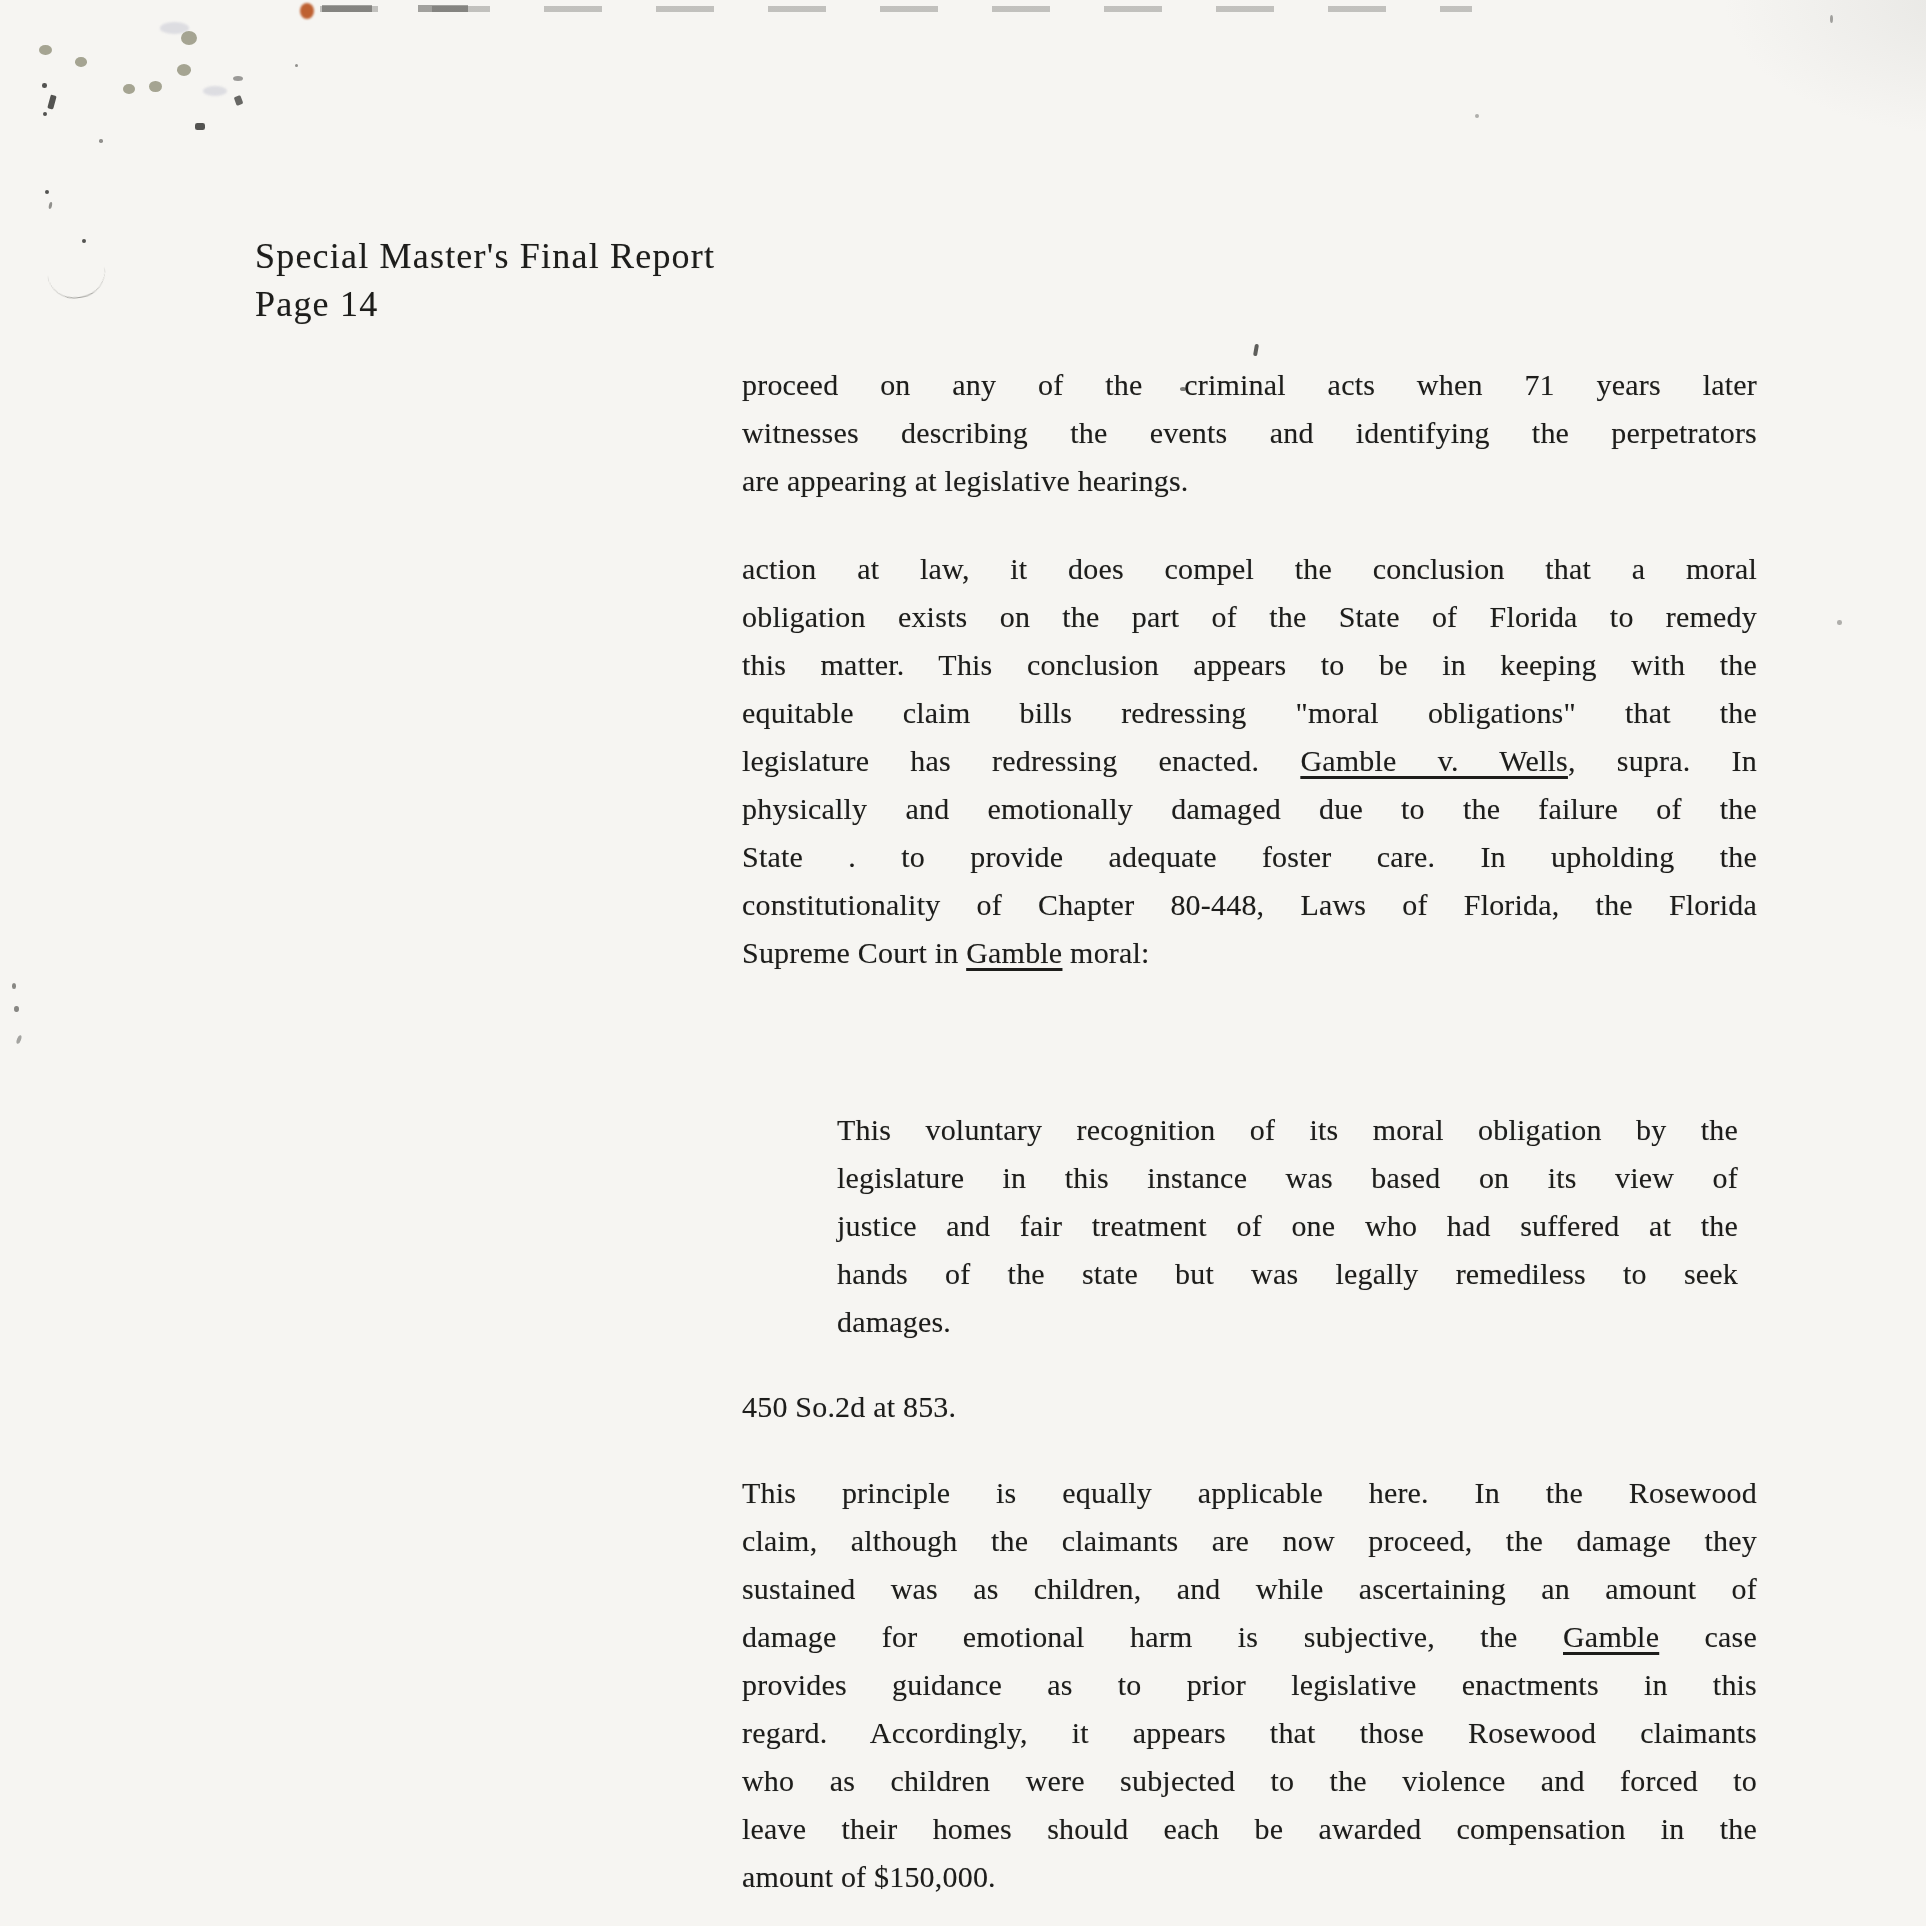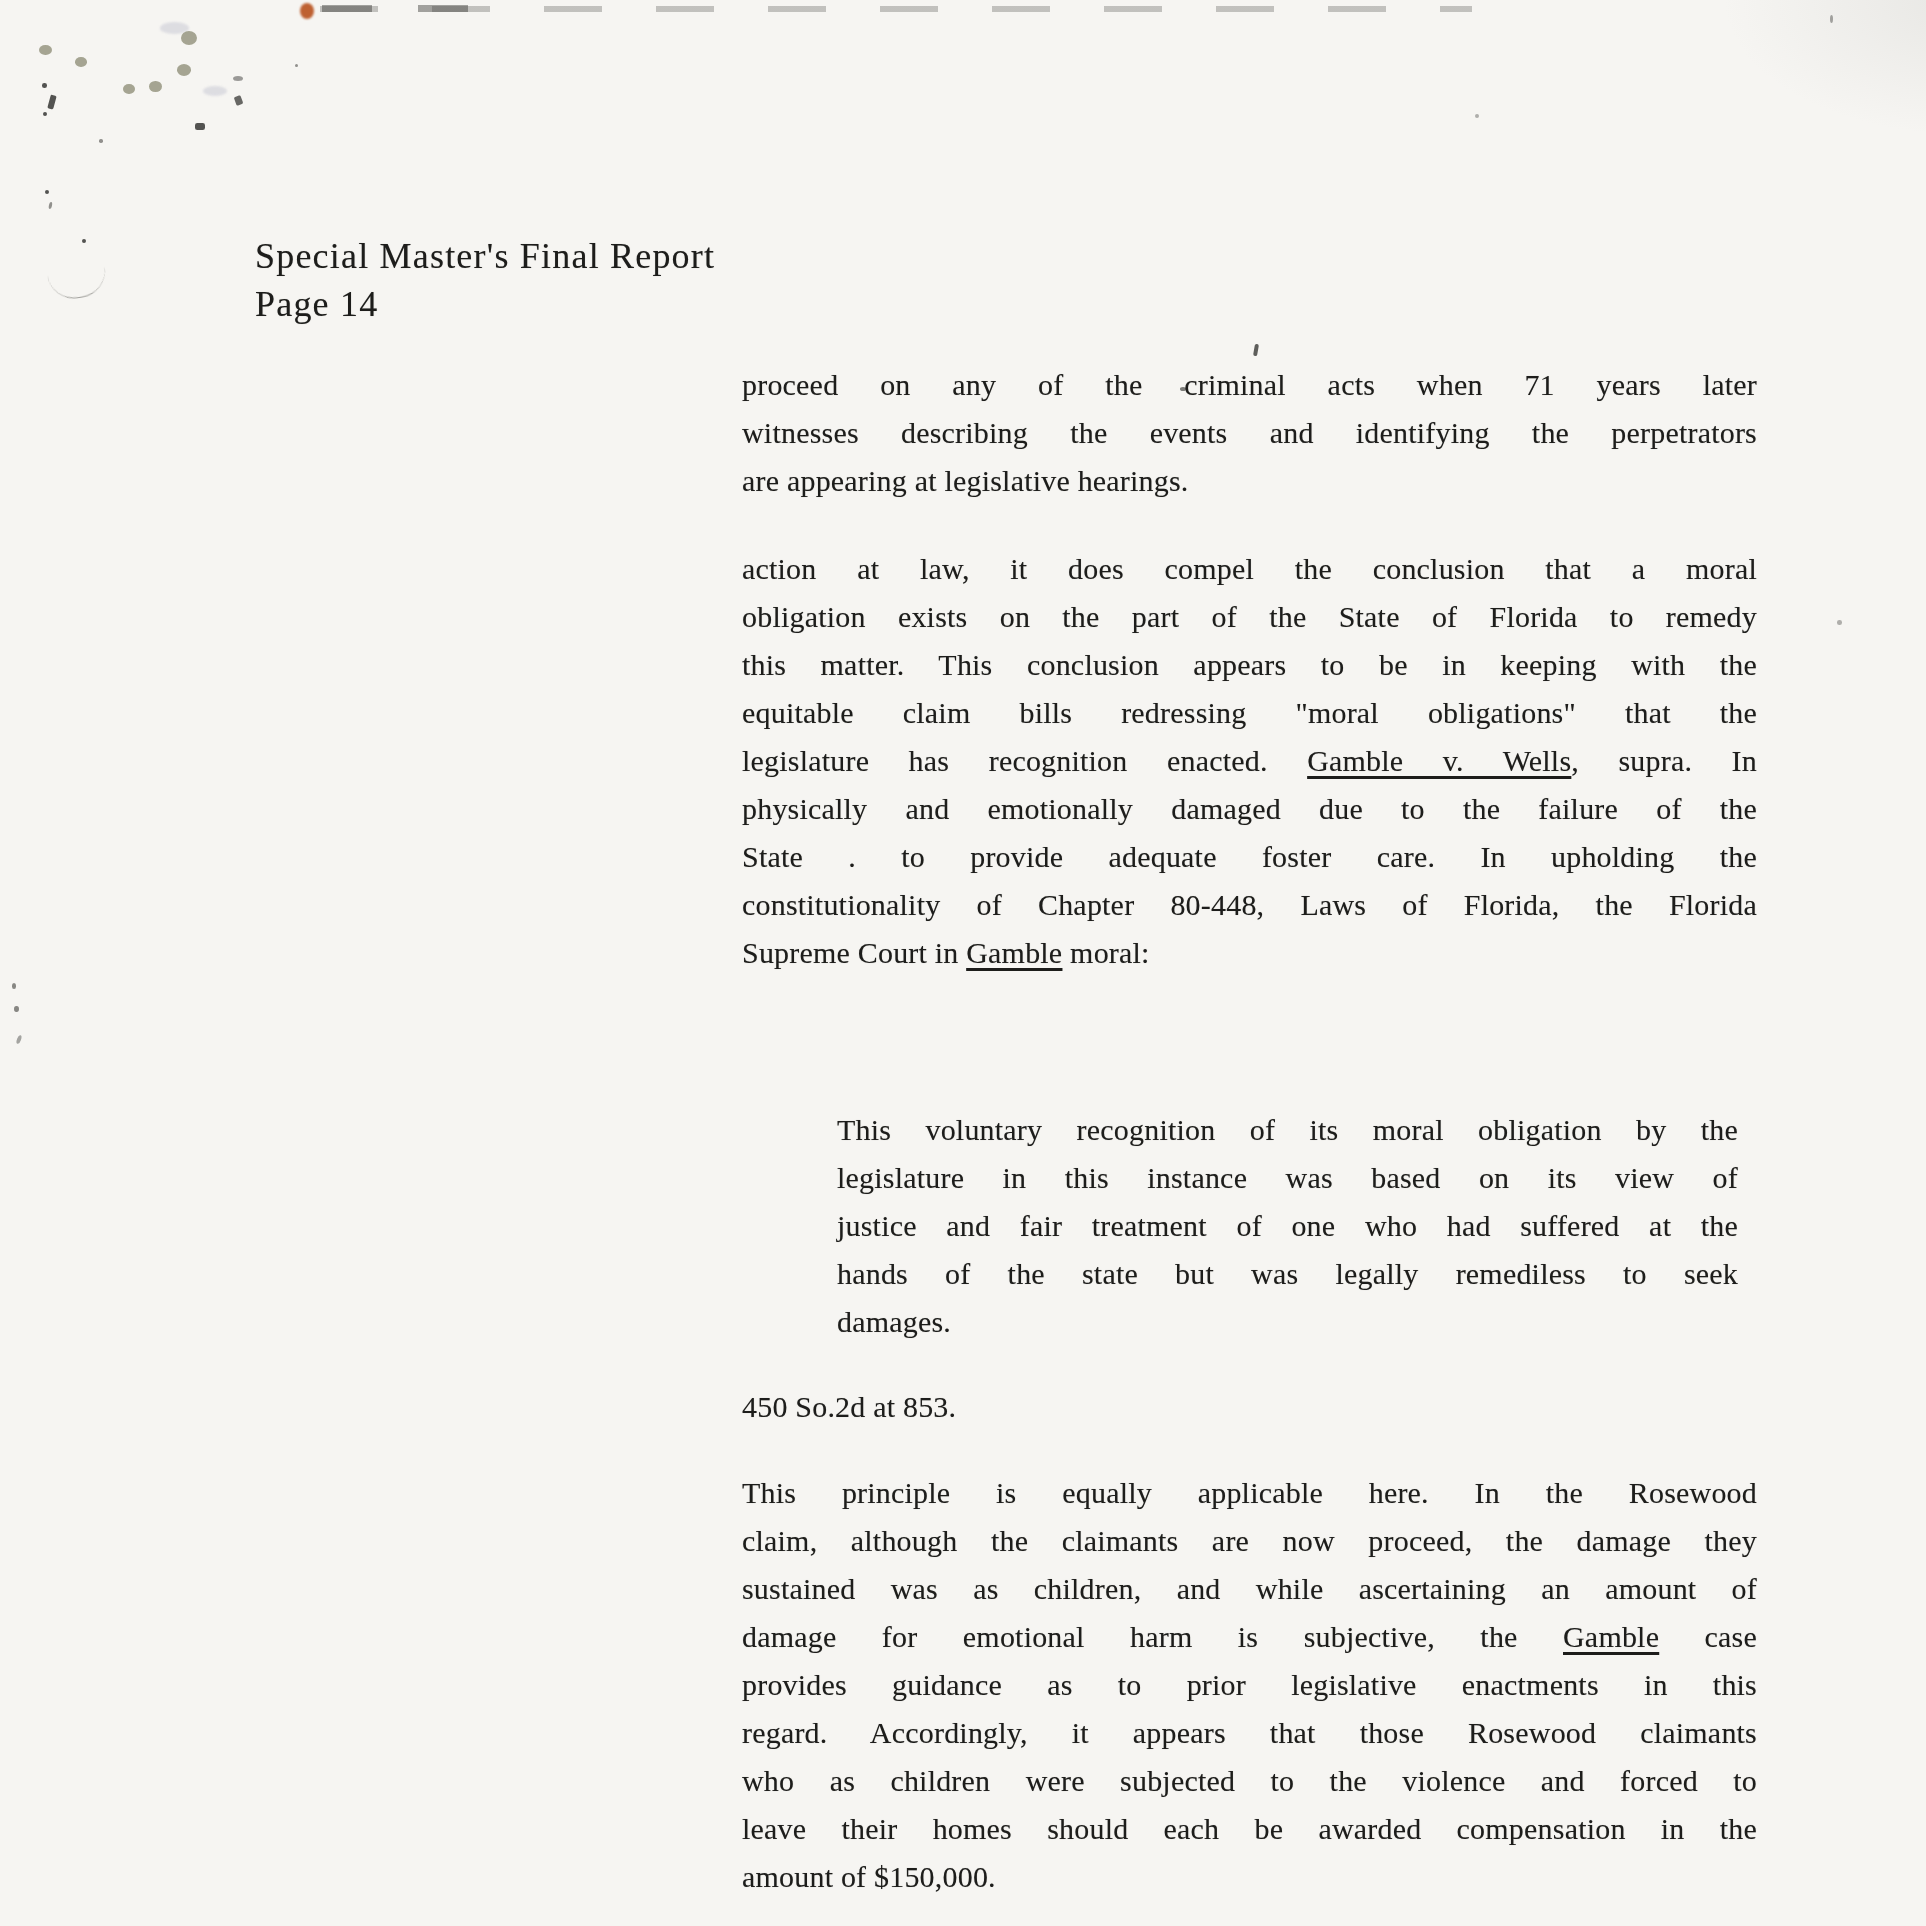--- a/index.html
+++ b/index.html
@@ -106,21 +106,21 @@
   <div class="block body-col" style="top:361px">
       <div class="line"><span>proceed on any of the criminal acts when 71 years later</span></div>
       <div class="line"><span>witnesses describing the events and identifying the perpetrators</span></div>
       <div class="line last"><span>are appearing at legislative hearings.</span></div>
     </div>
   <div class="block body-col" style="top:545px">
       <div class="line"><span>action at law, it does compel the conclusion that a moral</span></div>
       <div class="line"><span>obligation exists on the part of the State of Florida to remedy</span></div>
       <div class="line"><span>this matter. This conclusion appears to be in keeping with the</span></div>
       <div class="line"><span>equitable claim bills redressing "moral obligations" that the</span></div>
-      <div class="line"><span>legislature has recognition enacted. </span><span class="u">Gamble v. Wells</span><span>, supra. In</span></div>
+      <div class="line"><span>legislature has redressing enacted. </span><span class="u">Gamble v. Wells</span><span>, supra. In</span></div>
       <div class="line"><span>physically and emotionally damaged due to the failure of the</span></div>
       <div class="line"><span>State . to provide adequate foster care. In upholding the</span></div>
       <div class="line"><span>constitutionality of Chapter 80-448, Laws of Florida, the Florida</span></div>
       <div class="line last"><span>Supreme Court in </span><span class="u">Gamble</span><span> moral:</span></div>
     </div>
   <div class="block quote-col" style="top:1106px">
       <div class="line"><span>This voluntary recognition of its moral obligation by the</span></div>
       <div class="line"><span>legislature in this instance was based on its view of</span></div>
       <div class="line"><span>justice and fair treatment of one who had suffered at the</span></div>
       <div class="line"><span>hands of the state but was legally remediless to seek</span></div>

